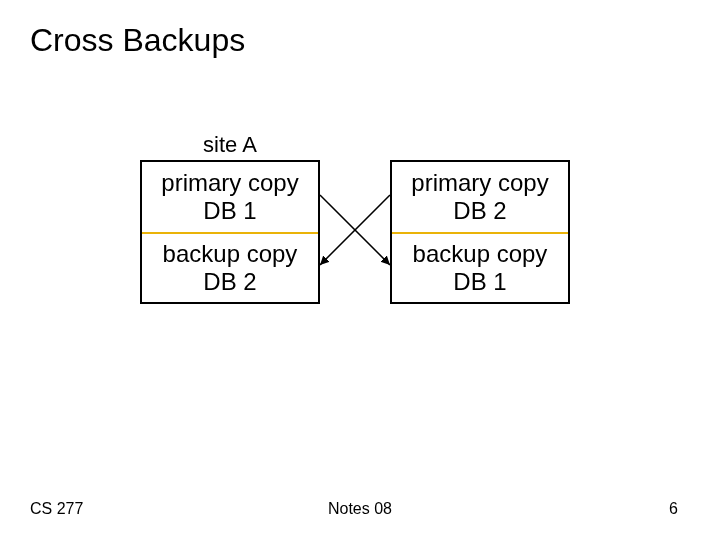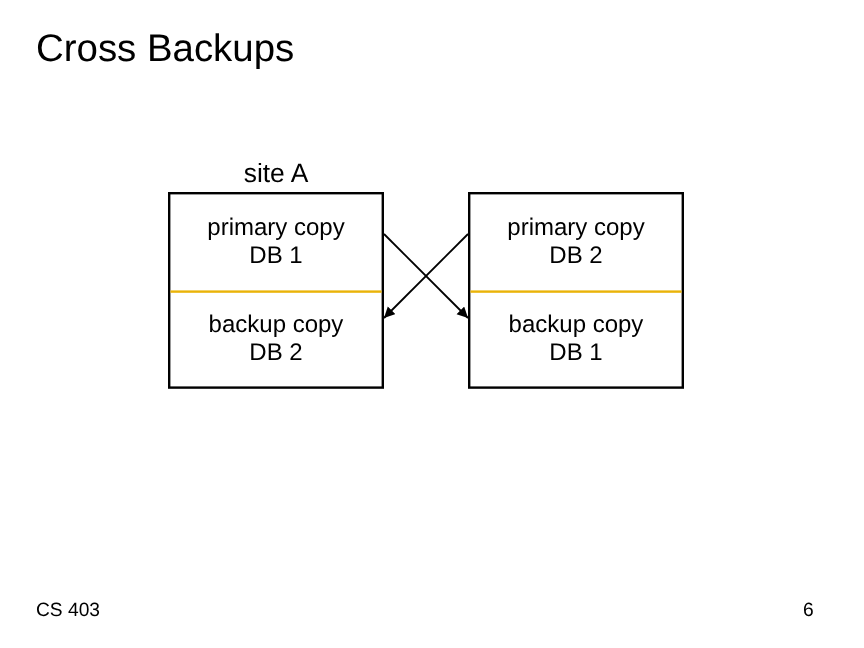--- a/index.html
+++ b/index.html
@@ -34,27 +34,27 @@
   .site-b { left: 395px; top: 120px; width: 160px; }
   .col {
     position: absolute;
     width: 180px;
     border: 2px solid #000;
     box-sizing: border-box;
   }
   .col.left  { left: 140px; top: 160px; }
   .col.right { left: 390px; top: 160px; }
   .cell {
-    height: 80px;
+    height: 70px;
     box-sizing: border-box;
     display: flex;
     align-items: center;
     justify-content: center;
     text-align: center;
-    font-size: 20px;
+    font-size: 24px;
     line-height: 1.15;
     padding: 4px 6px;
     white-space: pre-line;
   }
   .divider { border-top: 2px solid #eab308; }
   .footer {
     position: absolute;
     bottom: 22px;
     font-size: 16px;
   }
@@ -100,16 +100,17 @@
   <svg class="connector" viewBox="0 0 70 140">
     <defs>
       <marker id="arrowhead" markerWidth="8" markerHeight="8" refX="6" refY="3" orient="auto">
         <path d="M0,0 L6,3 L0,6 Z" fill="#000"></path>
       </marker>
     </defs>
     <line x1="0" y1="35" x2="70" y2="105" marker-end="url(#arrowhead)"></line>
     <line x1="70" y1="35" x2="0" y2="105" marker-end="url(#arrowhead)"></line>
   </svg>
 
-  <div class="footer left">CS 403</div>
+  <div class="footer left">CS 277</div>
+  <div class="footer center">Notes 08</div>
   <div class="footer right">6</div>
 
 </div>
 
 </body></html>

